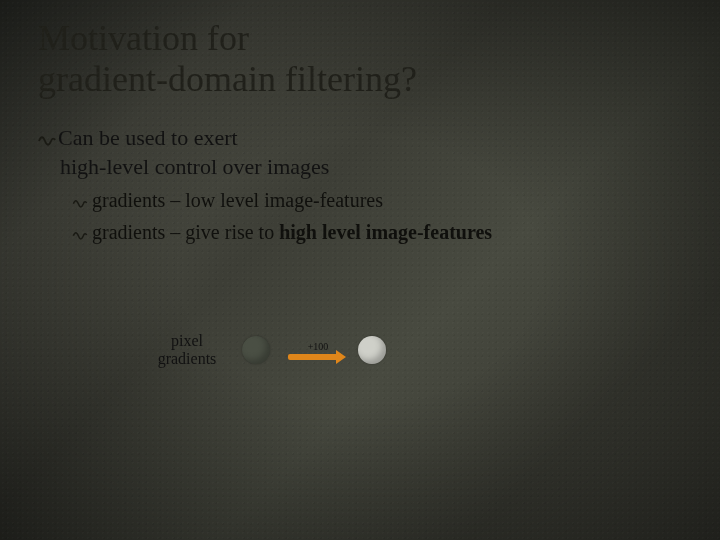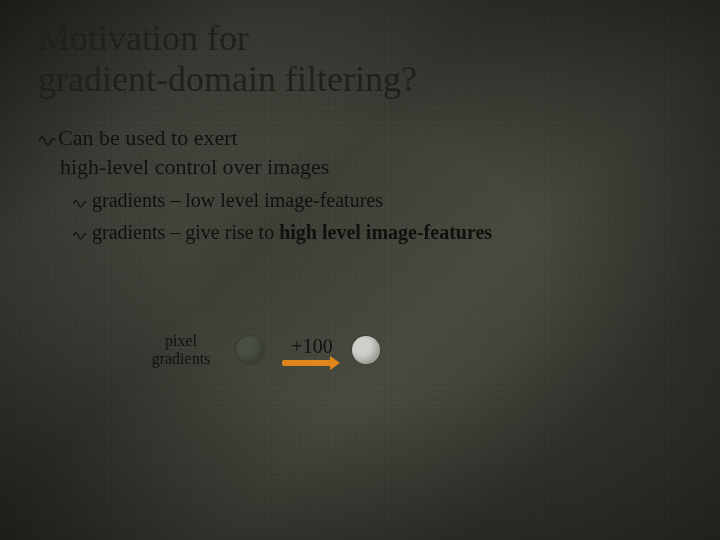--- a/index.html
+++ b/index.html
@@ -45,35 +45,35 @@
   }
   .squig{
     display:inline-block;width:20px;vertical-align:baseline;
     font-size:20px;position:relative;
   }
   .squig svg{width:18px;height:12px;display:inline;vertical-align:middle;}
   .squig path{stroke:#1a1a14;stroke-width:1.8;fill:none;}
   .squig2 svg{width:16px;height:10px;}
   .strong{font-weight:bold;}
   .diagram{
-    position:absolute;left:144px;top:332px;
+    position:absolute;left:150px;top:332px;
     display:flex;align-items:center;gap:18px;
   }
   .dlabel{
     text-align:center;font-size:16px;line-height:1.15;color:#111;
     width:74px;
   }
   .circle{
     width:28px;height:28px;border-radius:50%;
     box-shadow:inset -4px -4px 6px rgba(0,0,0,0.25), 0 0 2px rgba(0,0,0,0.3);
   }
   .c1{background:#4a4f44;}
   .c2{background:#cfd0c9;}
   .arrowwrap{position:relative;display:flex;flex-direction:column;align-items:center;}
-  .aval{font-size:20px;color:#111;margin-bottom:2px;margin-left:8px;}
+  .aval{font-size:10px;color:#111;margin-bottom:2px;margin-left:8px;}
   .arrow{
     width:52px;height:6px;background:#e0861a;position:relative;border-radius:2px;
   }
   .arrow::after{
     content:"";position:absolute;right:-6px;top:-4px;
     border-left:10px solid #e0861a;border-top:7px solid transparent;border-bottom:7px solid transparent;
   }
 </style>
 </head>
 <body>

